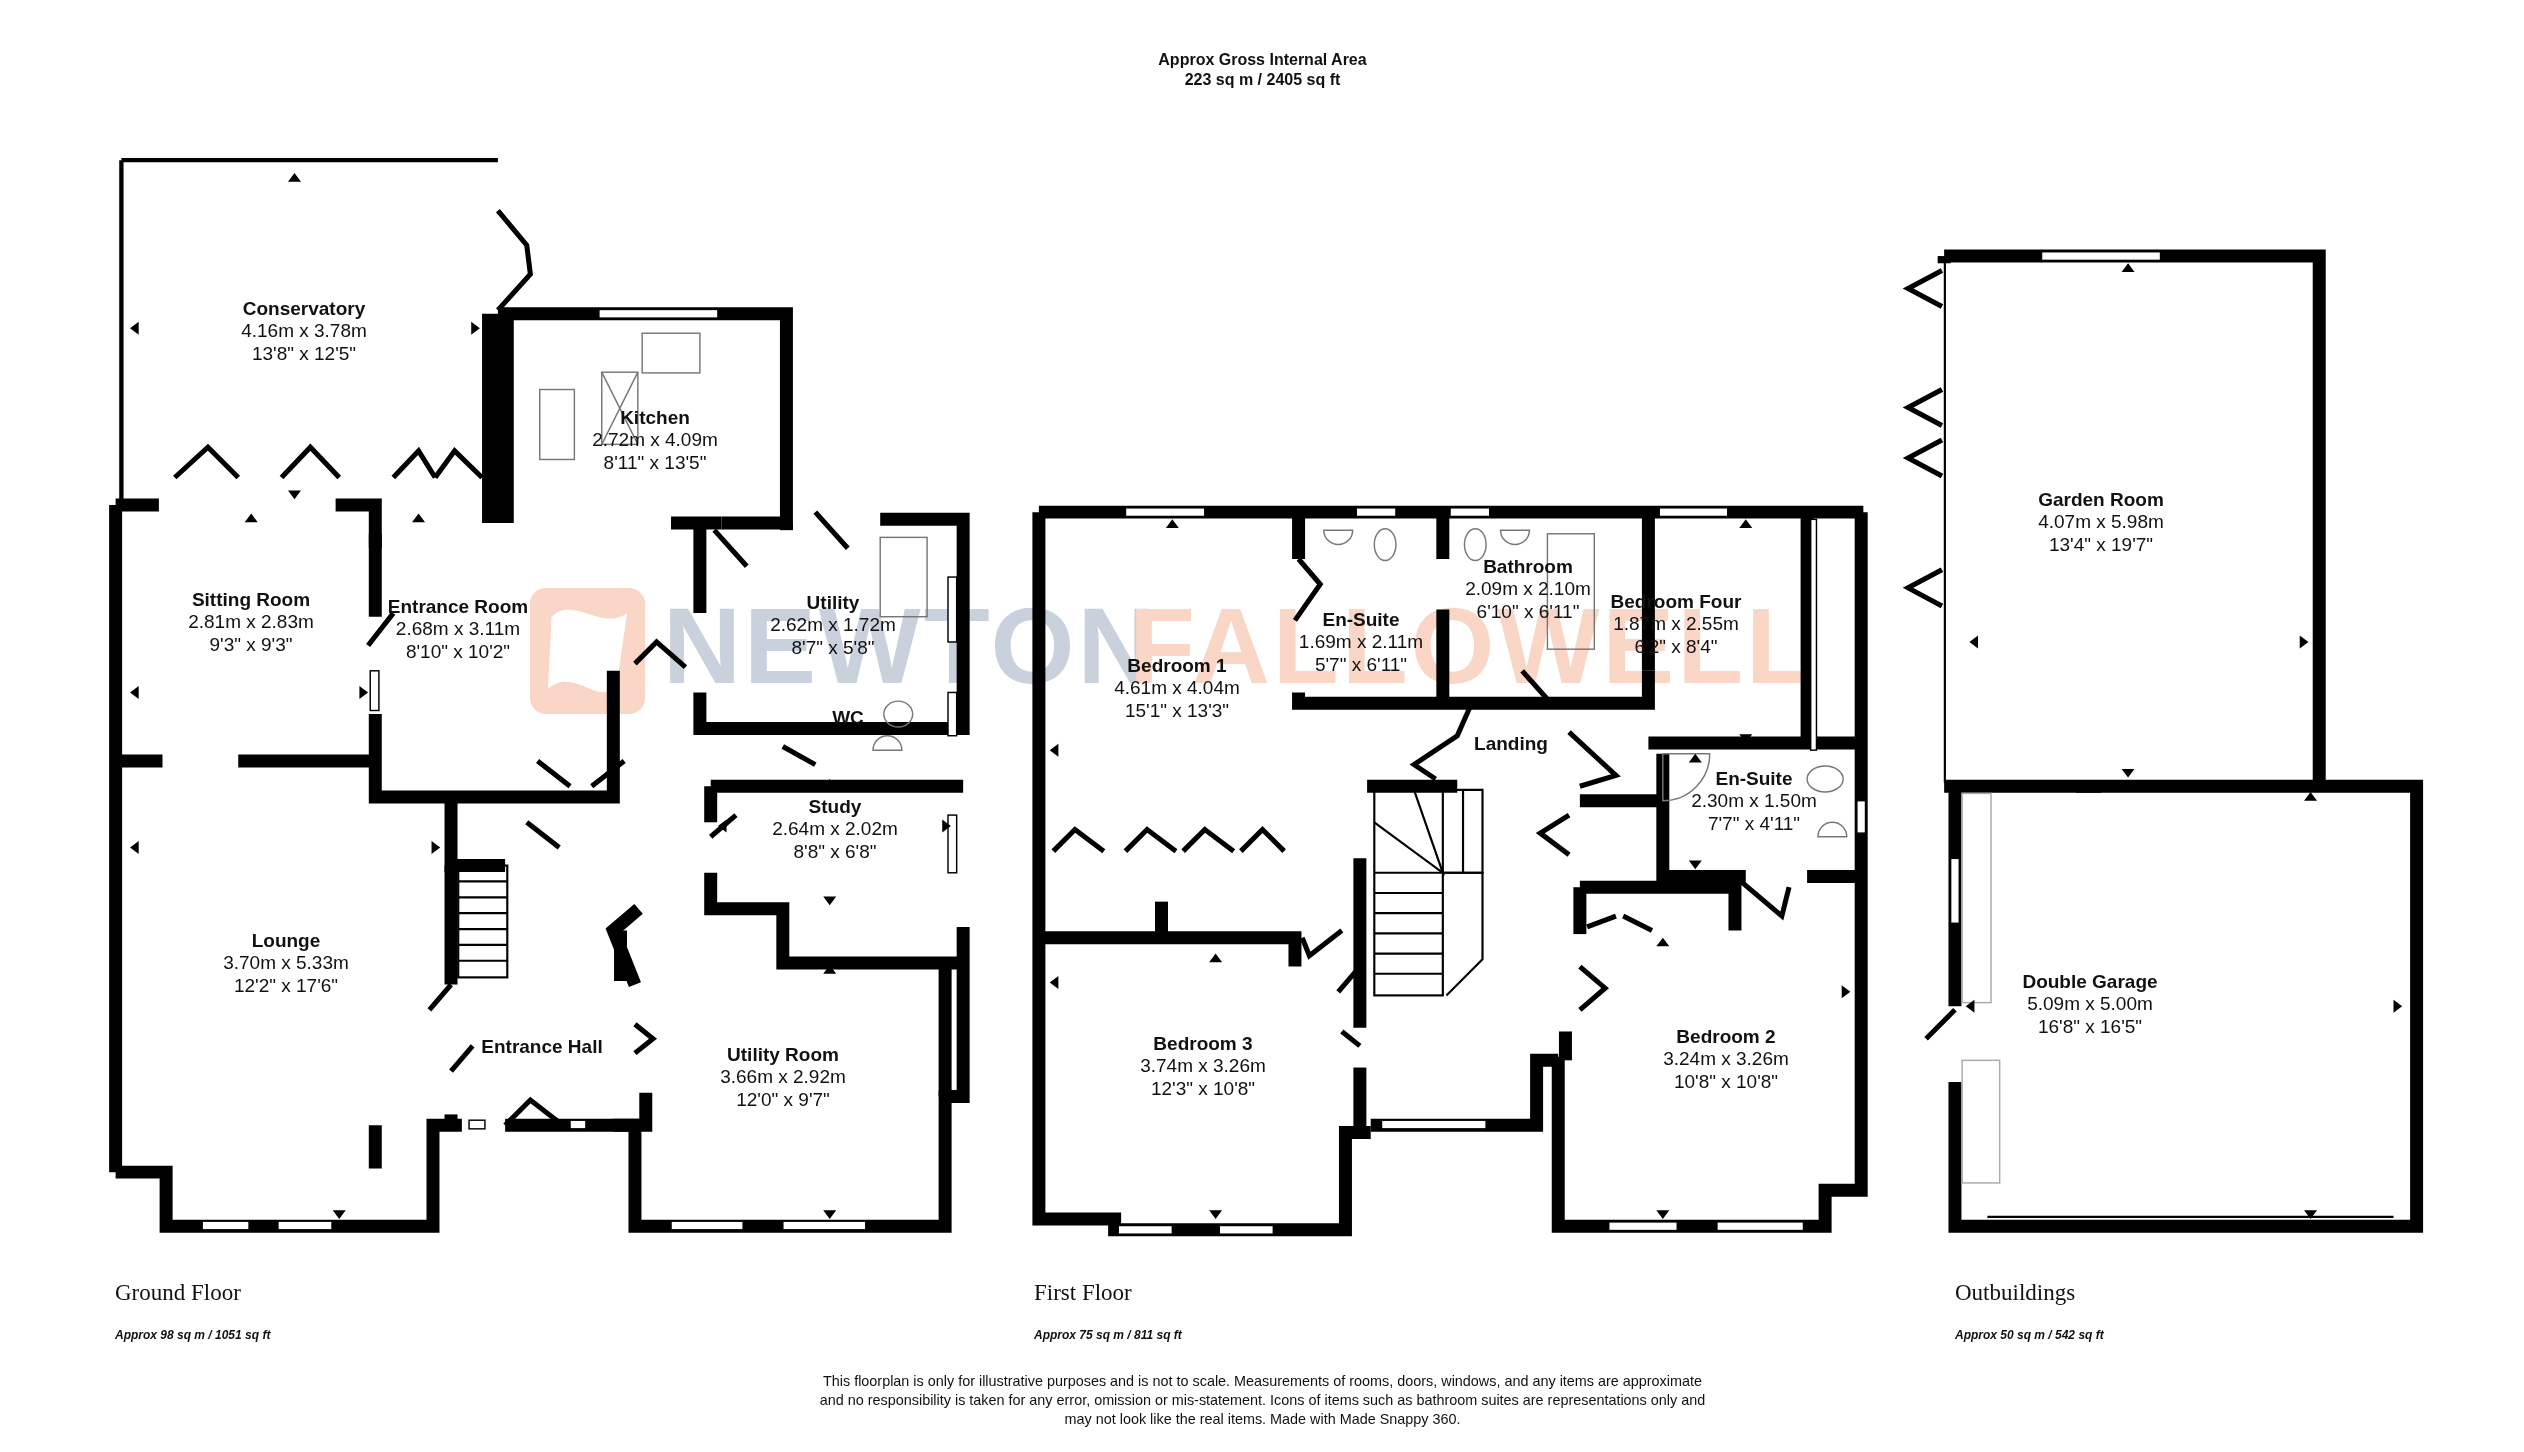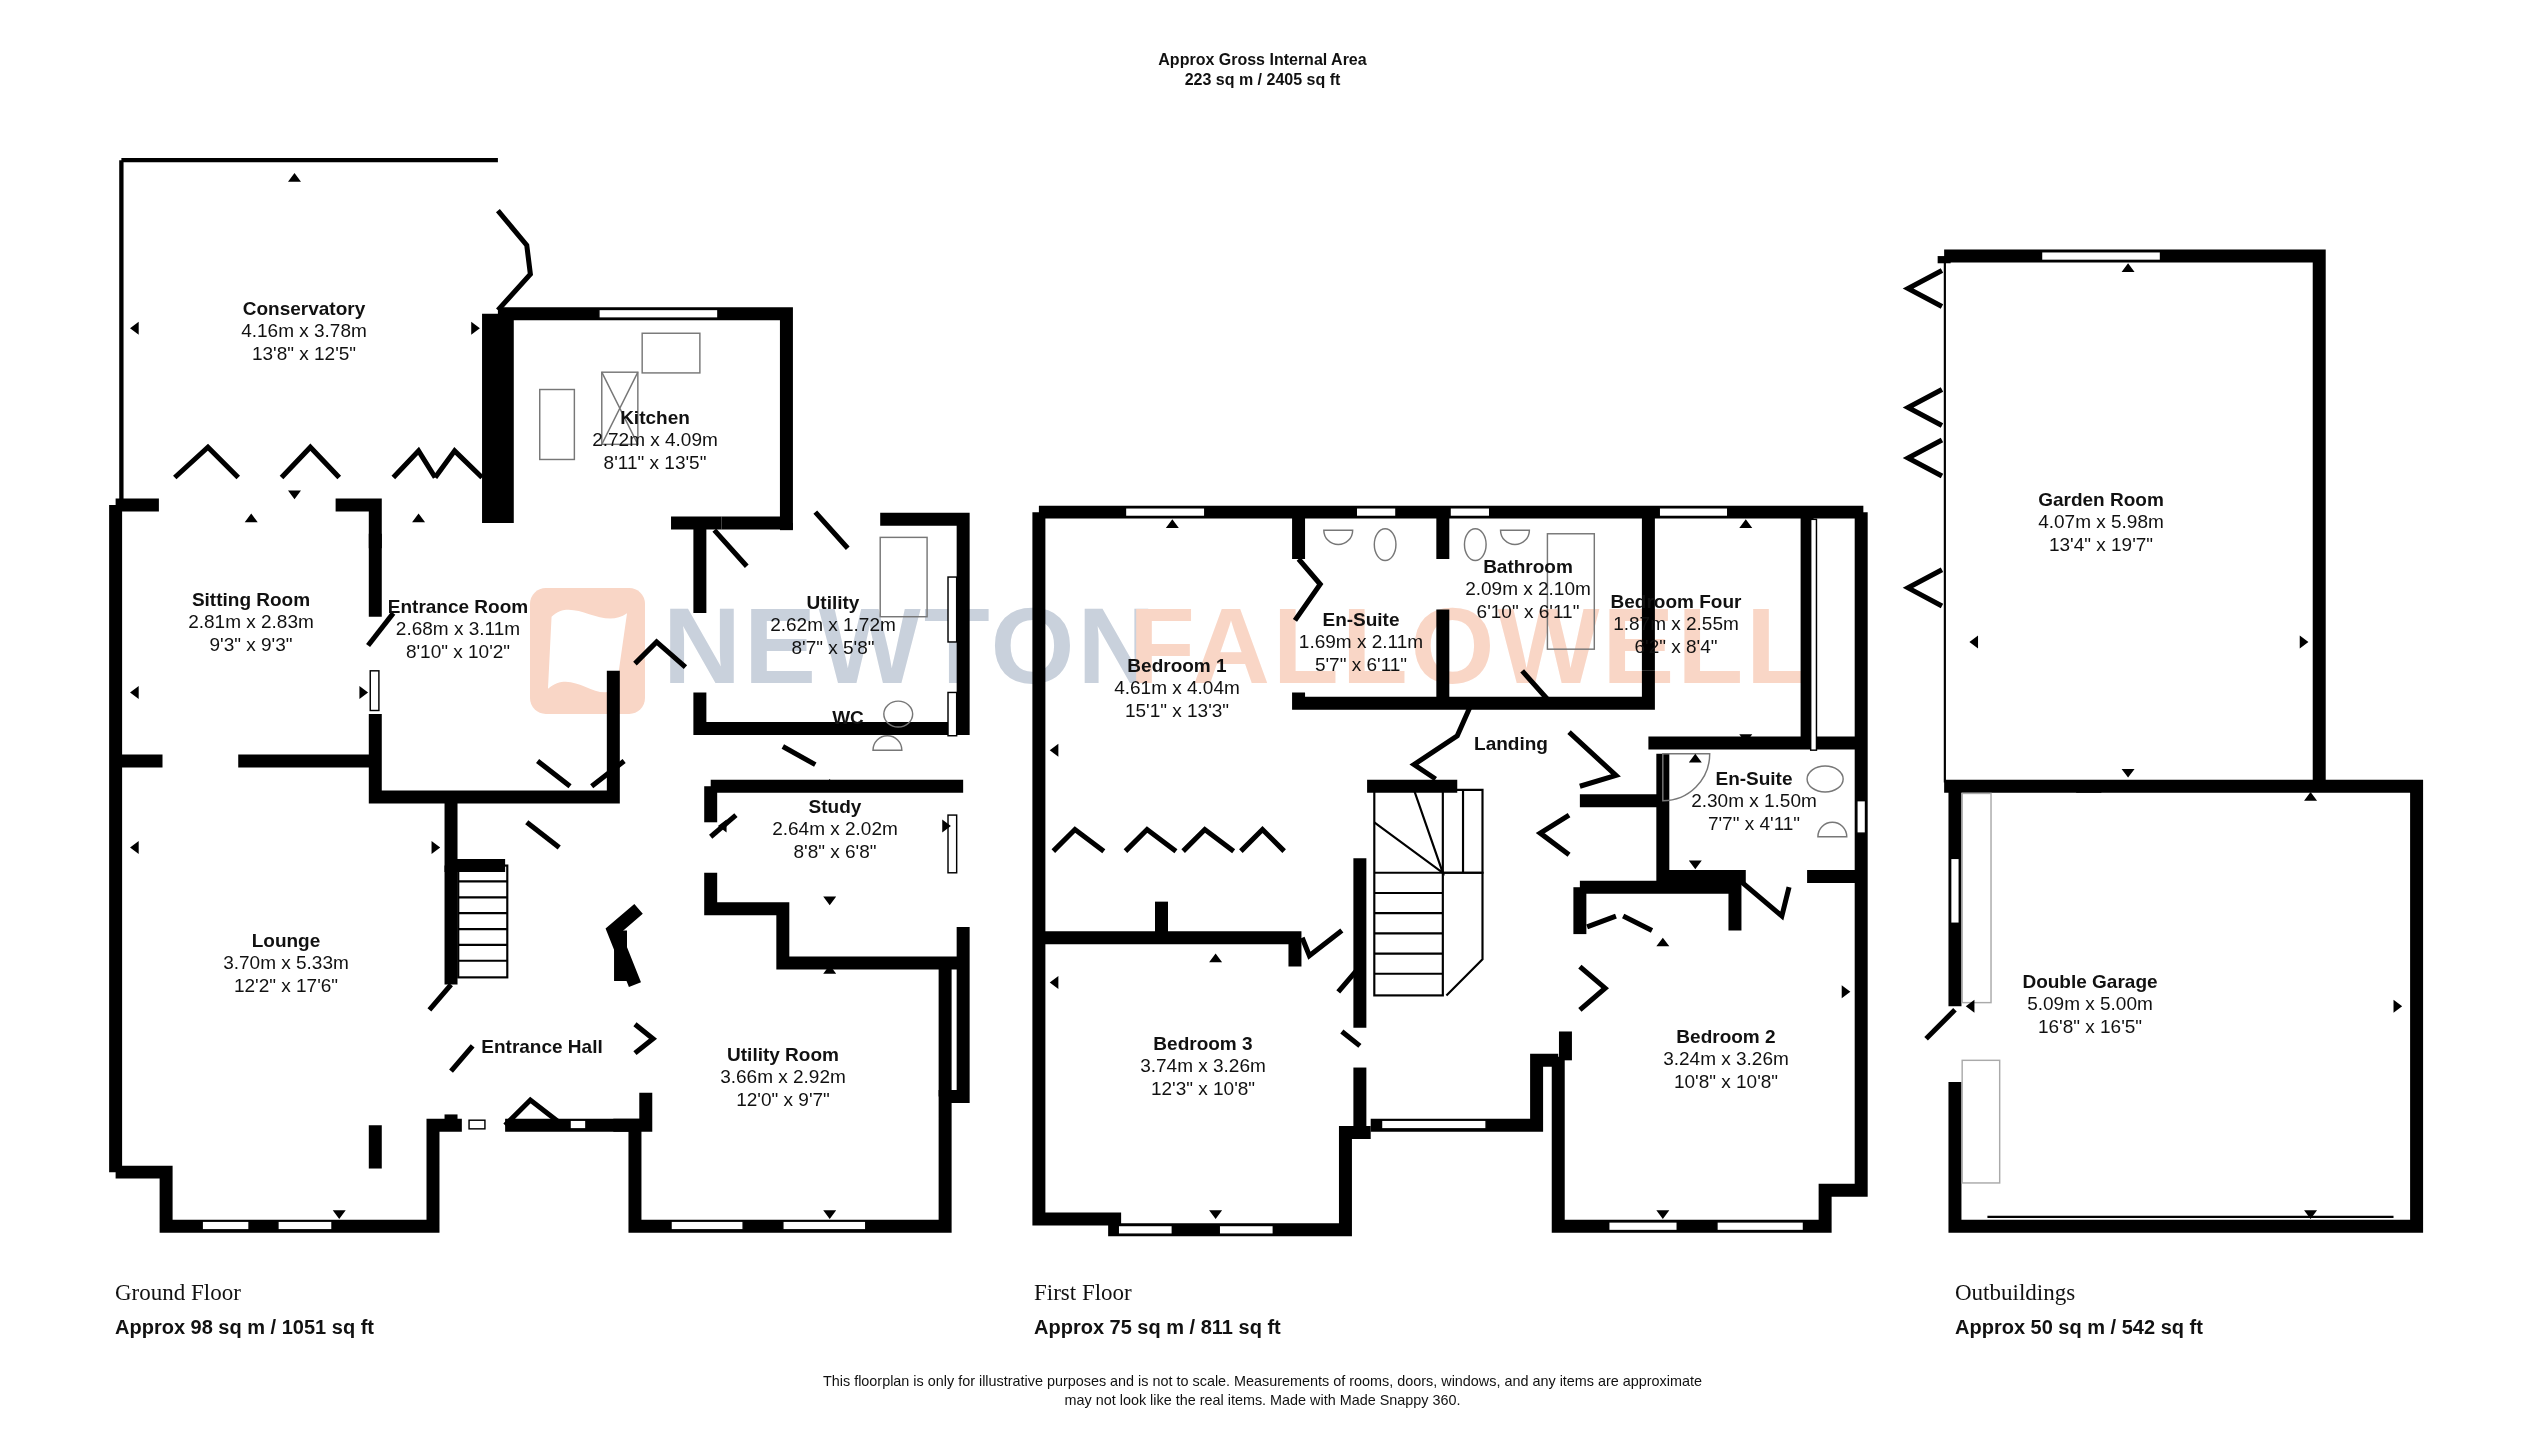--- a/index.html
+++ b/index.html
@@ -5,21 +5,21 @@
   html, body { margin: 0; padding: 0; background: #ffffff; }
   body { width: 2525px; height: 1452px; position: relative; overflow: hidden;
          font-family: "Liberation Sans", sans-serif; color: #111; }
   #plan { position: absolute; left: 0; top: 0; width: 2525px; height: 1452px; }
   .abs { position: absolute; }
   .header { left: 0; top: 50px; width: 2525px; text-align: center; font-weight: bold; font-size: 16px; line-height: 19.5px; }
   .room { position: absolute; text-align: center; font-size: 19px; line-height: 22.4px; transform: translate(-50%, -50%); white-space: nowrap; }
   .room .nm { font-weight: bold; display: block; }
   .room span { display: block; }
   .floor-title { font-size: 23px; font-family: Liberation Serif, serif; }
-  .floor-area { font-size: 20px; font-weight: bold; margin-top: 10px; }
+  .floor-area { font-size: 12px; font-weight: bold; margin-top: 22px; font-style: italic; }
   .disclaimer { left: 0; width: 2525px; top: 1372px; text-align: center; font-size: 14.4px; line-height: 19px; }
   .wm { position: absolute; font-weight: bold; font-size: 108px; letter-spacing: 2.9px; top: 592px; line-height: 108px; }
 </style>
 </head>
 <body>
 
 <div class="abs" style="left:530px; top:588px; width:1479px; height:130px;">
   <svg width="115" height="126" style="position:absolute; left:0; top:0;" viewBox="0 0 160 175">
     <rect x="0" y="0" width="160" height="175" rx="22" fill="#f9d6c6"></rect>
     <path d="M30 40 C60 10, 100 60, 135 35 L120 140 C90 160, 60 110, 25 140 Z" fill="#ffffff"></path>
@@ -321,15 +321,16 @@
   <div class="floor-title">First Floor</div>
   <div class="floor-area">Approx 75 sq m / 811 sq ft</div>
 </div>
 <div class="abs" style="left:1955px; top:1280px;">
   <div class="floor-title">Outbuildings</div>
   <div class="floor-area">Approx 50 sq m / 542 sq ft</div>
 </div>
 
 <div class="abs disclaimer">
   <div>This floorplan is only for illustrative purposes and is not to scale. Measurements of rooms, doors, windows, and any items are approximate</div>
+  <div>and no responsibility is taken for any error, omission or mis-statement. Icons of items such as bathroom suites are representations only and</div>
   <div>may not look like the real items. Made with Made Snappy 360.</div>
 </div>
 
 
 </body></html>

